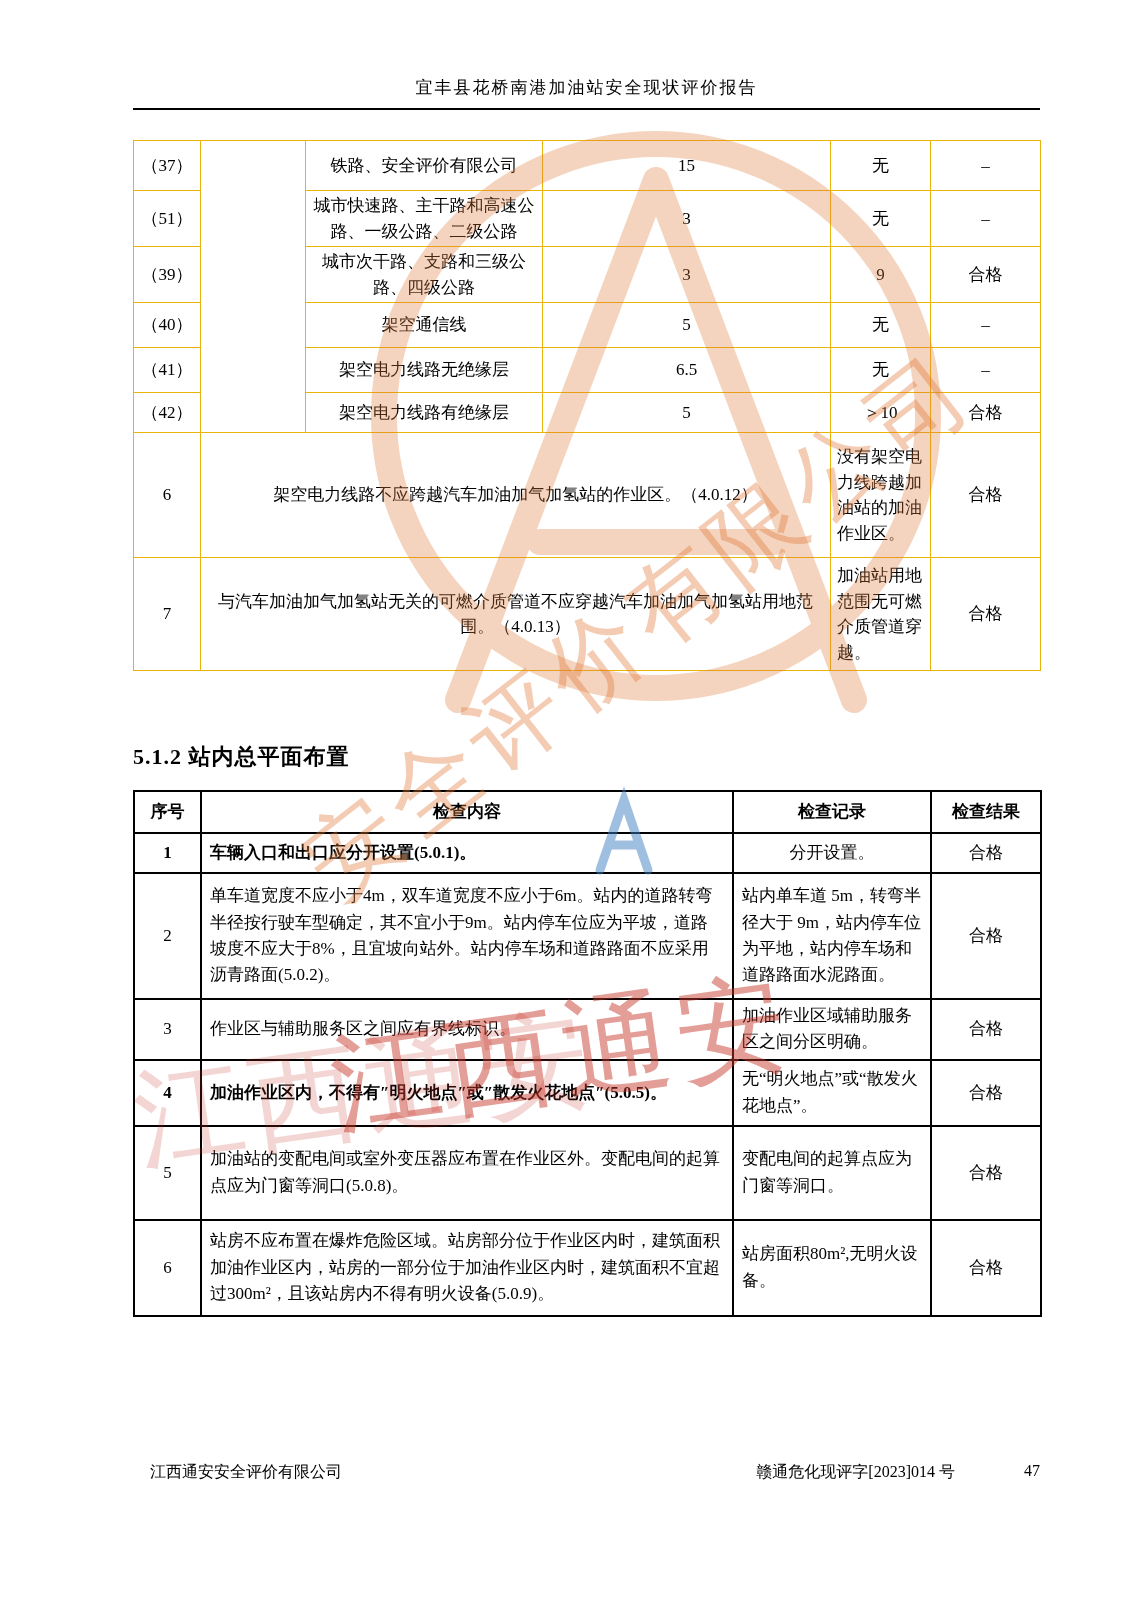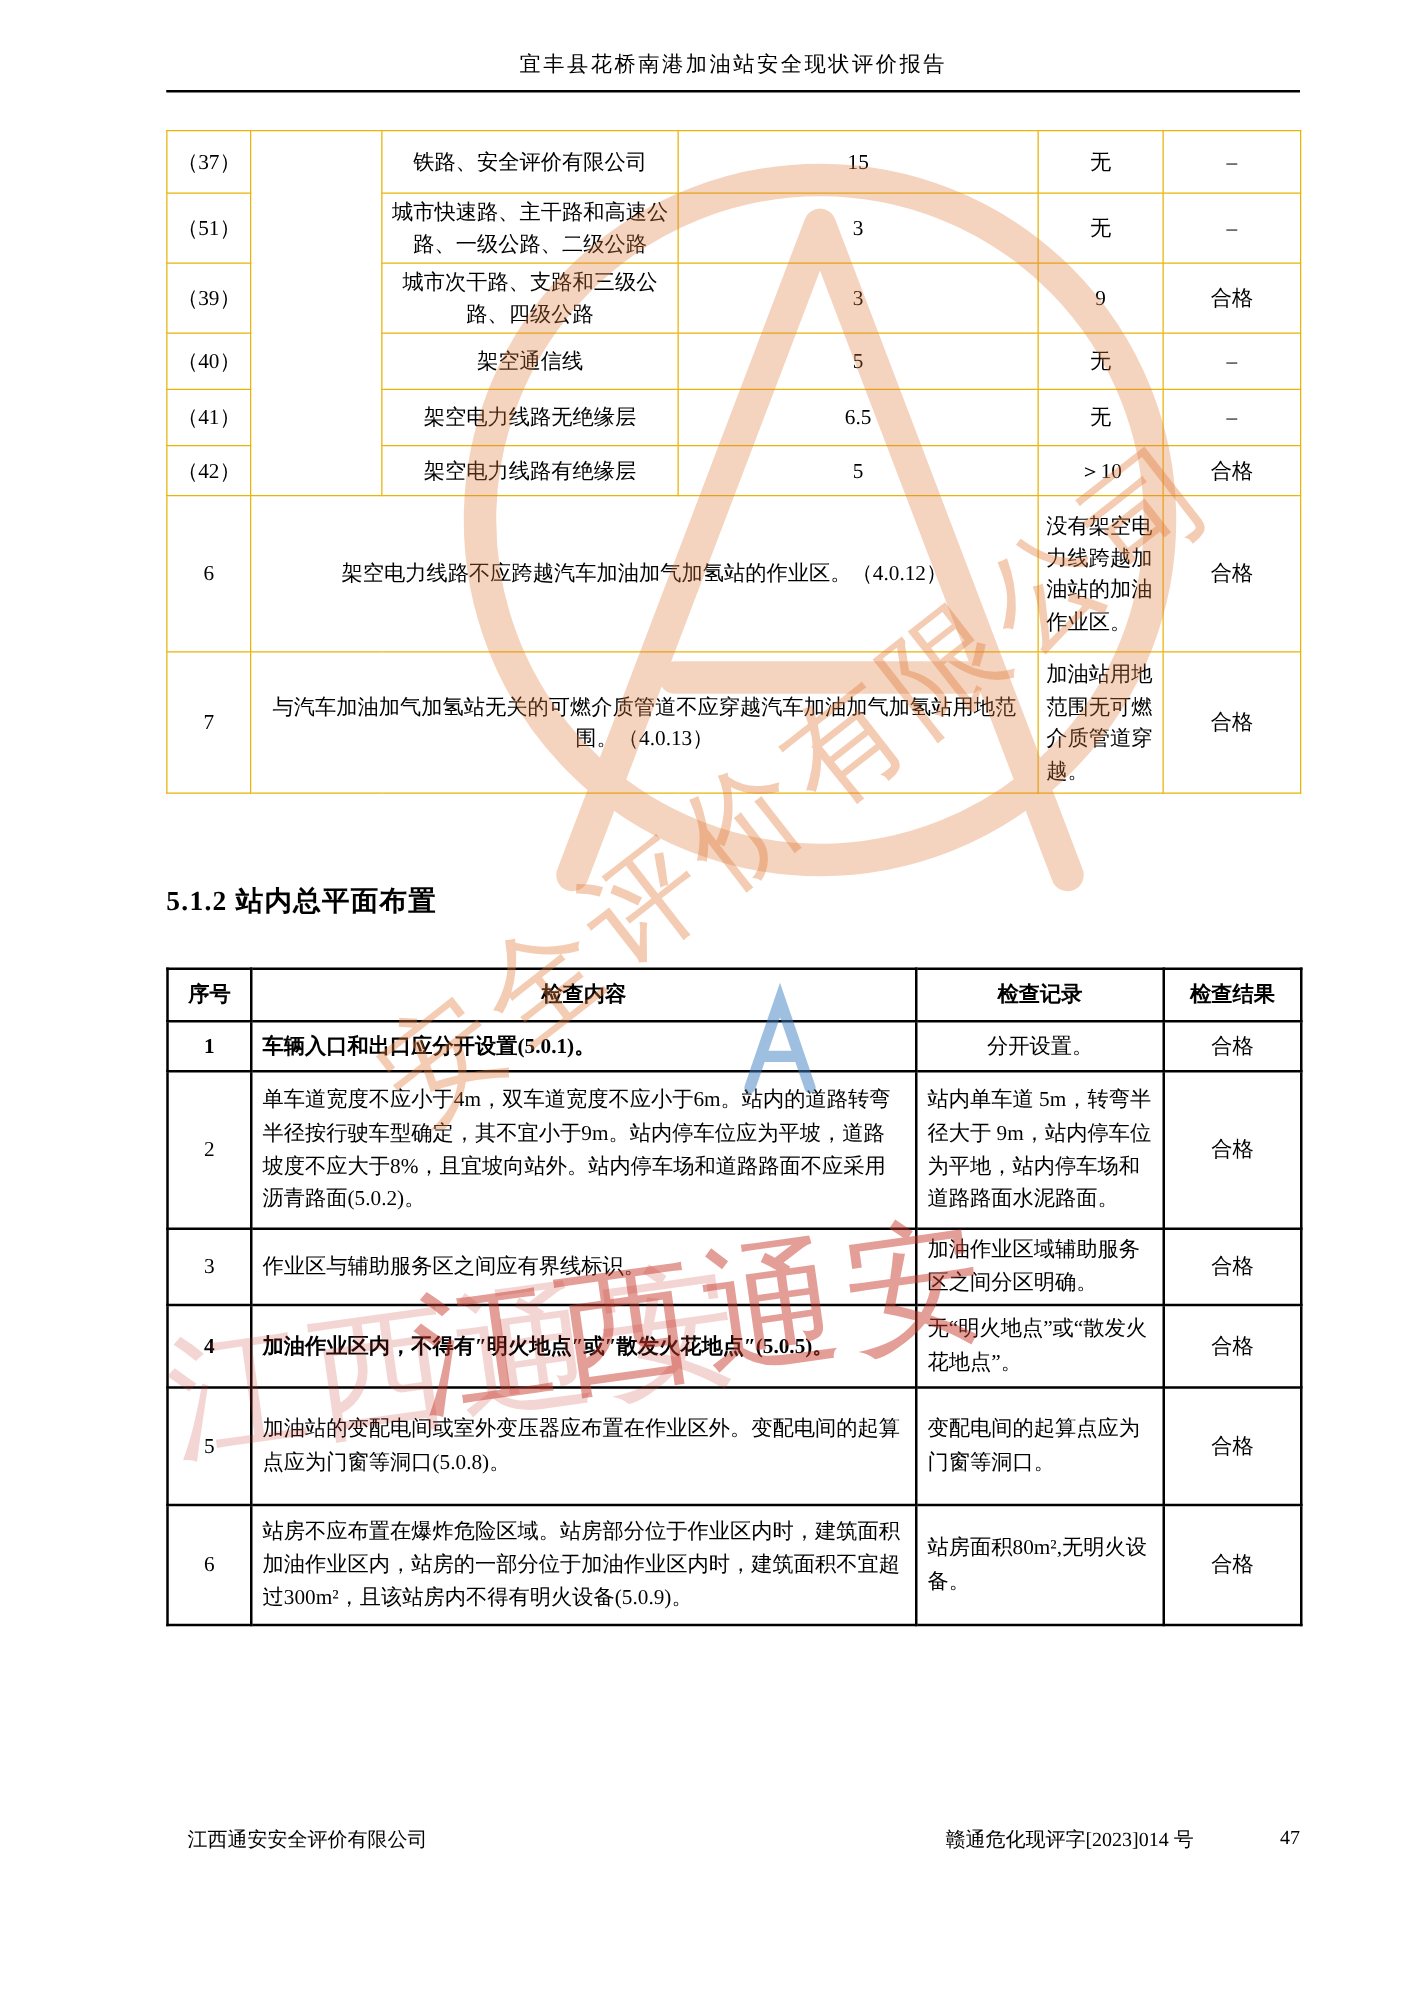--- a/index.html
+++ b/index.html
@@ -6,38 +6,38 @@
   html,body { background:#ffffff; }
   .page {
     position:relative; width:1131px; height:1600px; margin:0 auto;
     background:#ffffff; color:#000;
     font-family:"Liberation Serif","DejaVu Serif",serif;
     overflow:hidden;
   }
   .content { position:absolute; left:133px; top:0; width:907px; }
 
   .doc-header {
-    margin-top:40px; padding-bottom:9px; border-bottom:2px solid #000;
+    margin-top:76px; padding-bottom:9px; border-bottom:2px solid #000;
     text-align:center; font-size:17px; letter-spacing:2px;
   }
 
   table { border-collapse:collapse; table-layout:fixed; width:907px; }
 
   .t1 { margin-top:30px; }
   .t1 td {
     border:1px solid #eab308; font-size:17px; text-align:center;
     vertical-align:middle; padding:2px 4px; line-height:1.5;
     word-break:break-all;
   }
   .t1 td.lft { text-align:center; padding:4px 10px; }
   .t1 td.rec { padding:2px 6px; text-align:left; }
 
   .sec-heading { margin-top:71px; font-size:22px; font-weight:bold; letter-spacing:1px; }
 
-  .t2 { margin-top:38px; }
+  .t2 { margin-top:18px; }
   .t2 td {
     border:2px solid #000; font-size:17px; text-align:center;
     vertical-align:middle; padding:3px 6px; line-height:1.55;
     word-break:break-all;
   }
   .t2 td.lft { text-align:left; padding:3px 8px; }
   .t2 td.hdr { font-weight:bold; }
   .b { font-weight:bold; }
 
   .footer { position:absolute; top:1462px; left:133px; width:907px; height:30px; font-size:16px; }

